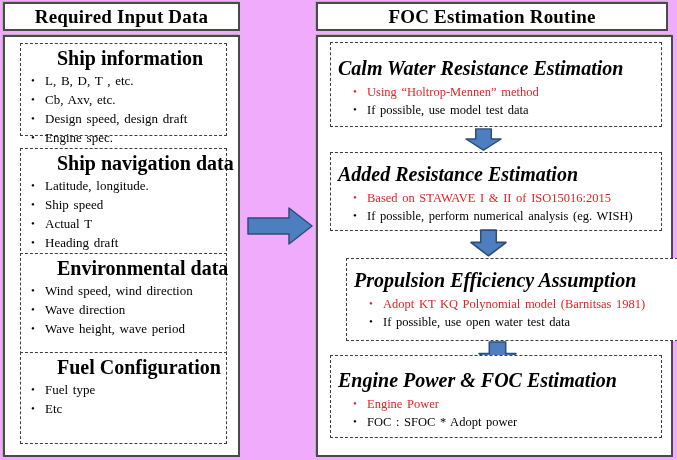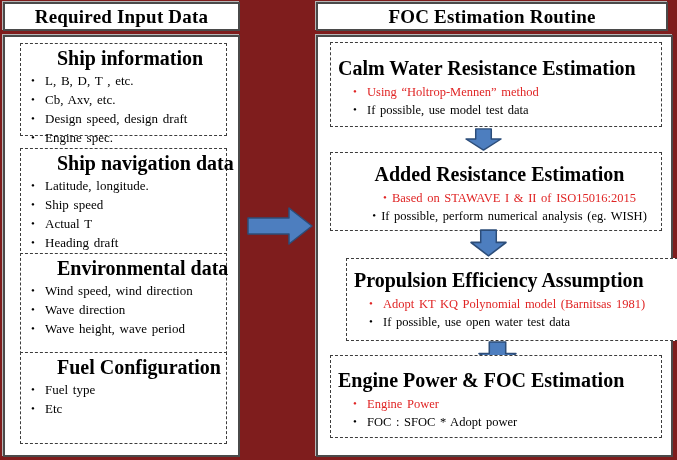--- a/index.html
+++ b/index.html
@@ -4,21 +4,21 @@
 <style>
   html, body {
     margin: 0;
     padding: 0;
     background: #ffffff;
   }
   .canvas {
     position: relative;
     width: 677px;
     height: 460px;
-    background: #7f1d1d;
+    background: #f0abfc;
     font-family: "Liberation Serif", "DejaVu Serif", serif;
     color: #000000;
     overflow: hidden;
   }
   
   .hdr-box {
     position: absolute;
     border: 2px solid #4a4a4a;
     box-shadow: -1px -1px 0 #b5b5b5;
     background: #ffffff;
@@ -71,30 +71,31 @@
   .dot {
     display: inline-block;
     width: 14px;
     font-size: 11px;
     vertical-align: 1px;
   }
 
   
   .step { left: 330px; width: 332px; }
   .step1 { top: 42px;  height: 85px; padding-top: 13px; }
-  .step2 { top: 152px; height: 79px; padding-top: 9px; text-align: center; }
+  .step2 { top: 152px; height: 79px; padding-top: 9px; }
   .step3 { top: 258px; height: 83px; padding-top: 9px; margin-left: 16px; }
   .step4 { top: 355px; height: 83px; padding-top: 12px; }
   .step-title {
     font-weight: bold;
     font-size: 20px;
     line-height: 24px;
     padding-left: 7px;
     margin-bottom: 3px;
     white-space: nowrap;
+    font-style: italic;
   }
   .step .b {
     font-size: 12.5px;
     line-height: 17px;
     padding-left: 22px;
     white-space: nowrap;
     word-spacing: 1.5px;
   }
   .red { color: var(--accent_red, #e02525); }
 

